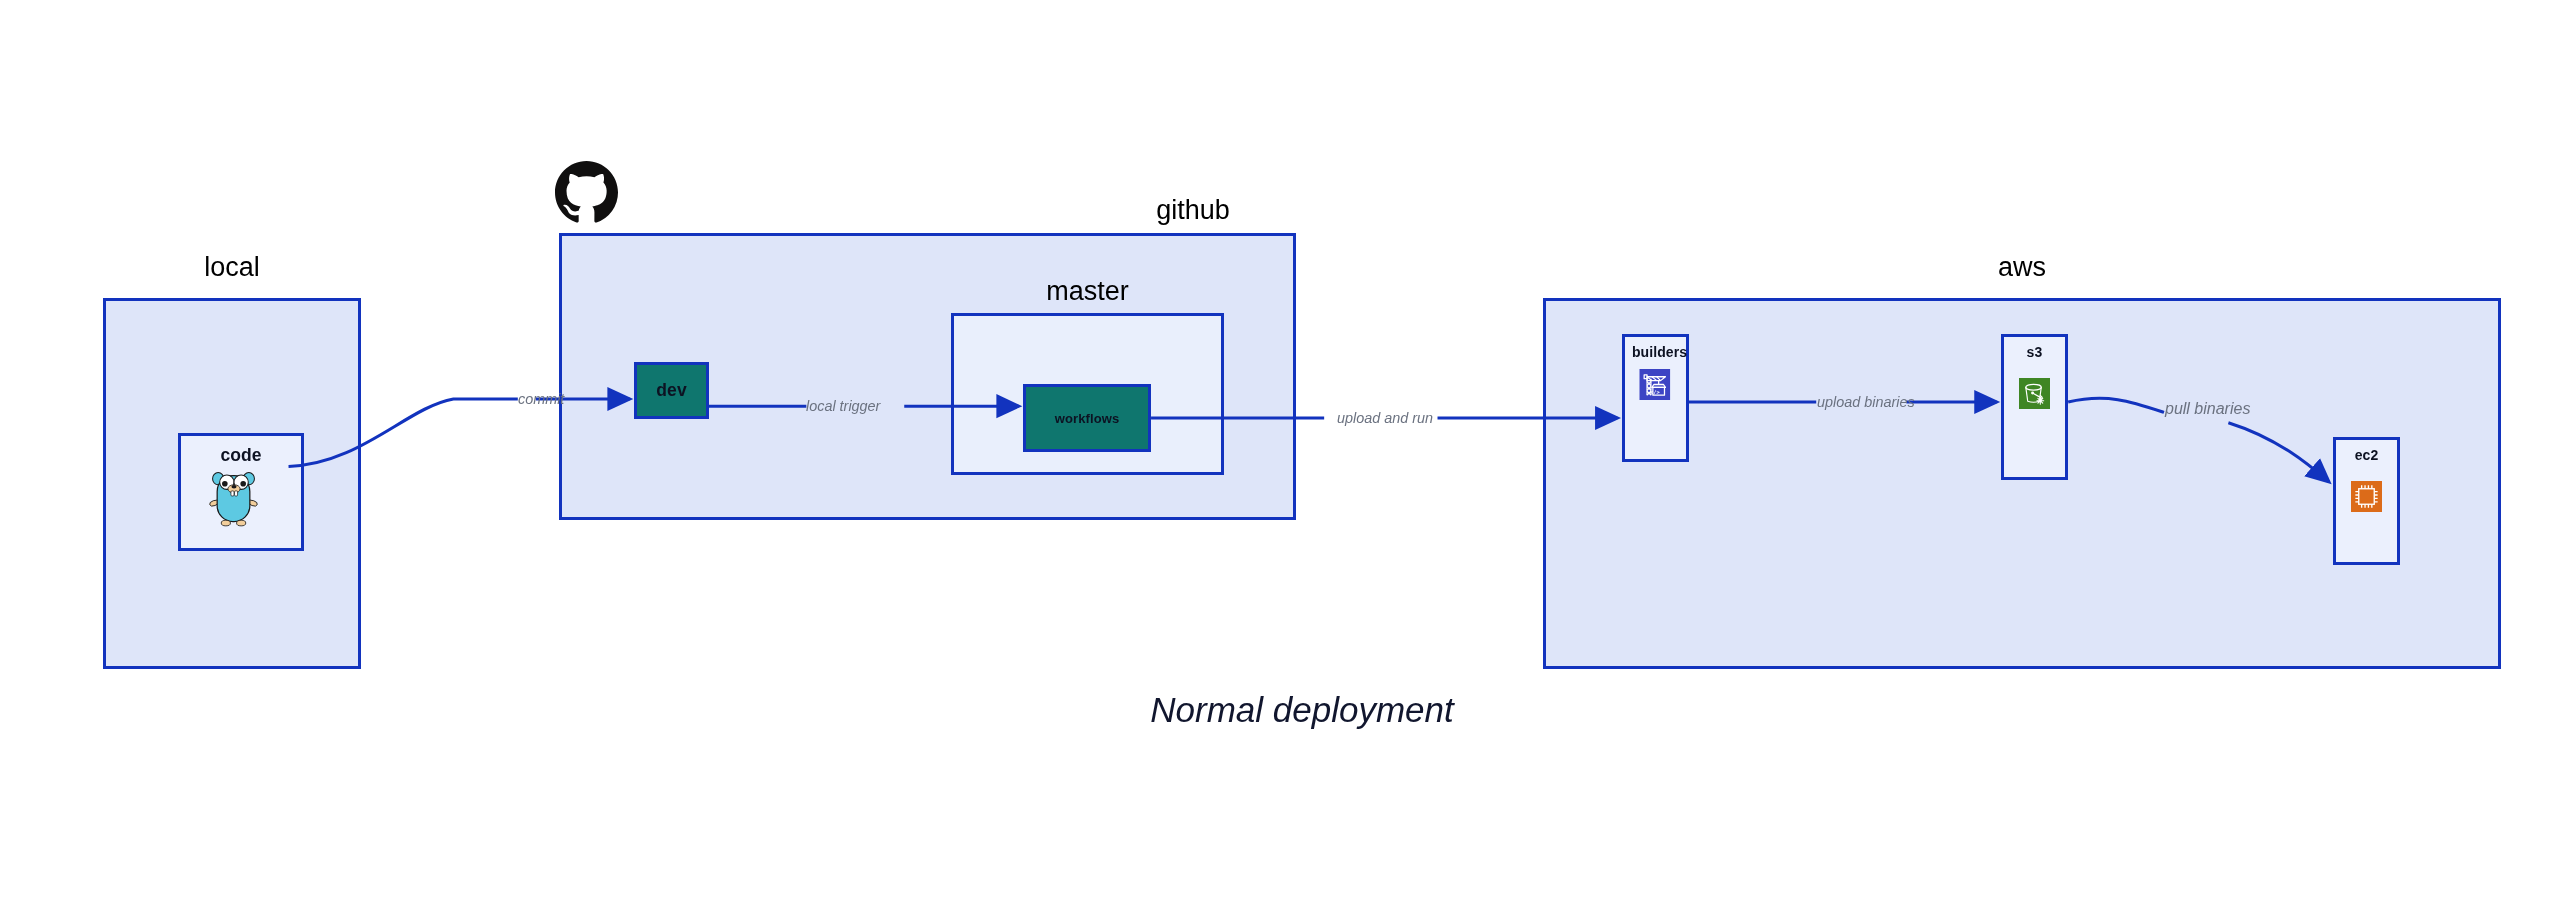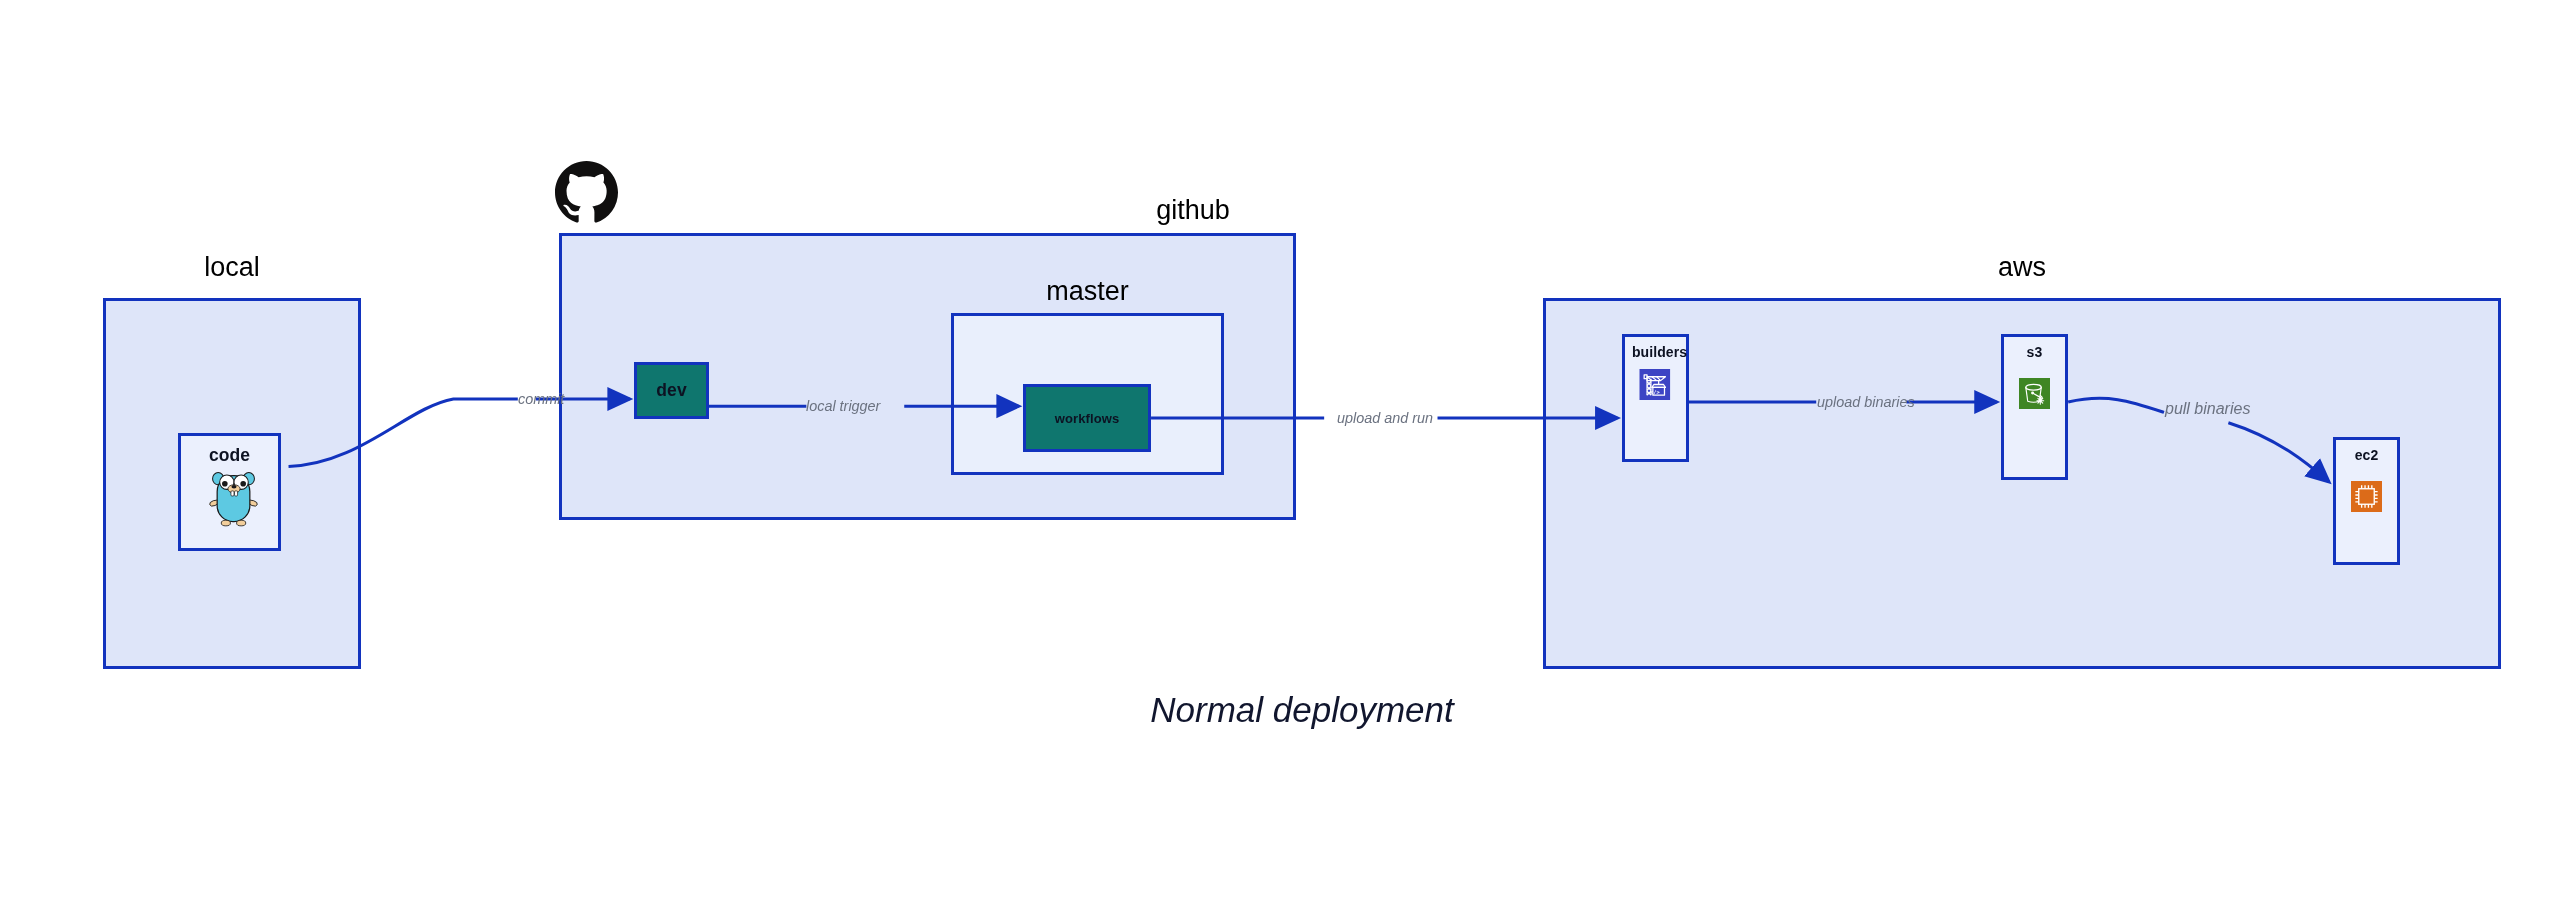--- a/index.html
+++ b/index.html
@@ -33,21 +33,21 @@
   .icon-wrap{position:absolute;}
 </style>
 </head>
 <body>
 
 <div id="canvas">
 
   <div class="group" style="left:103px;top:298px;width:258px;height:371px;"></div>
   <div class="group-label" style="left:103px;top:252px;width:258px;text-align:center;font-size:27px;">local</div>
 
-  <div class="node" style="left:178px;top:433px;width:103px;height:118px;">
+  <div class="node" style="left:178px;top:433px;width:126px;height:118px;">
     <div class="node-title" style="font-size:17.5px;margin-top:9.3px;">code</div>
   </div>
 
   <div class="icon-wrap" style="left:209px;top:465px;width:49px;height:62px;">
     <svg viewBox="0 0 96 120" width="49" height="62">
 
       <ellipse cx="18" cy="26" rx="11" ry="12" fill="#5DC9E2" stroke="#1a1a1a" stroke-width="2"></ellipse>
       <ellipse cx="78" cy="26" rx="11" ry="12" fill="#5DC9E2" stroke="#1a1a1a" stroke-width="2"></ellipse>
 
       <ellipse cx="10" cy="74" rx="9" ry="5" fill="#F2CE9B" stroke="#1a1a1a" stroke-width="1.6" transform="rotate(-20 10 74)"></ellipse>

